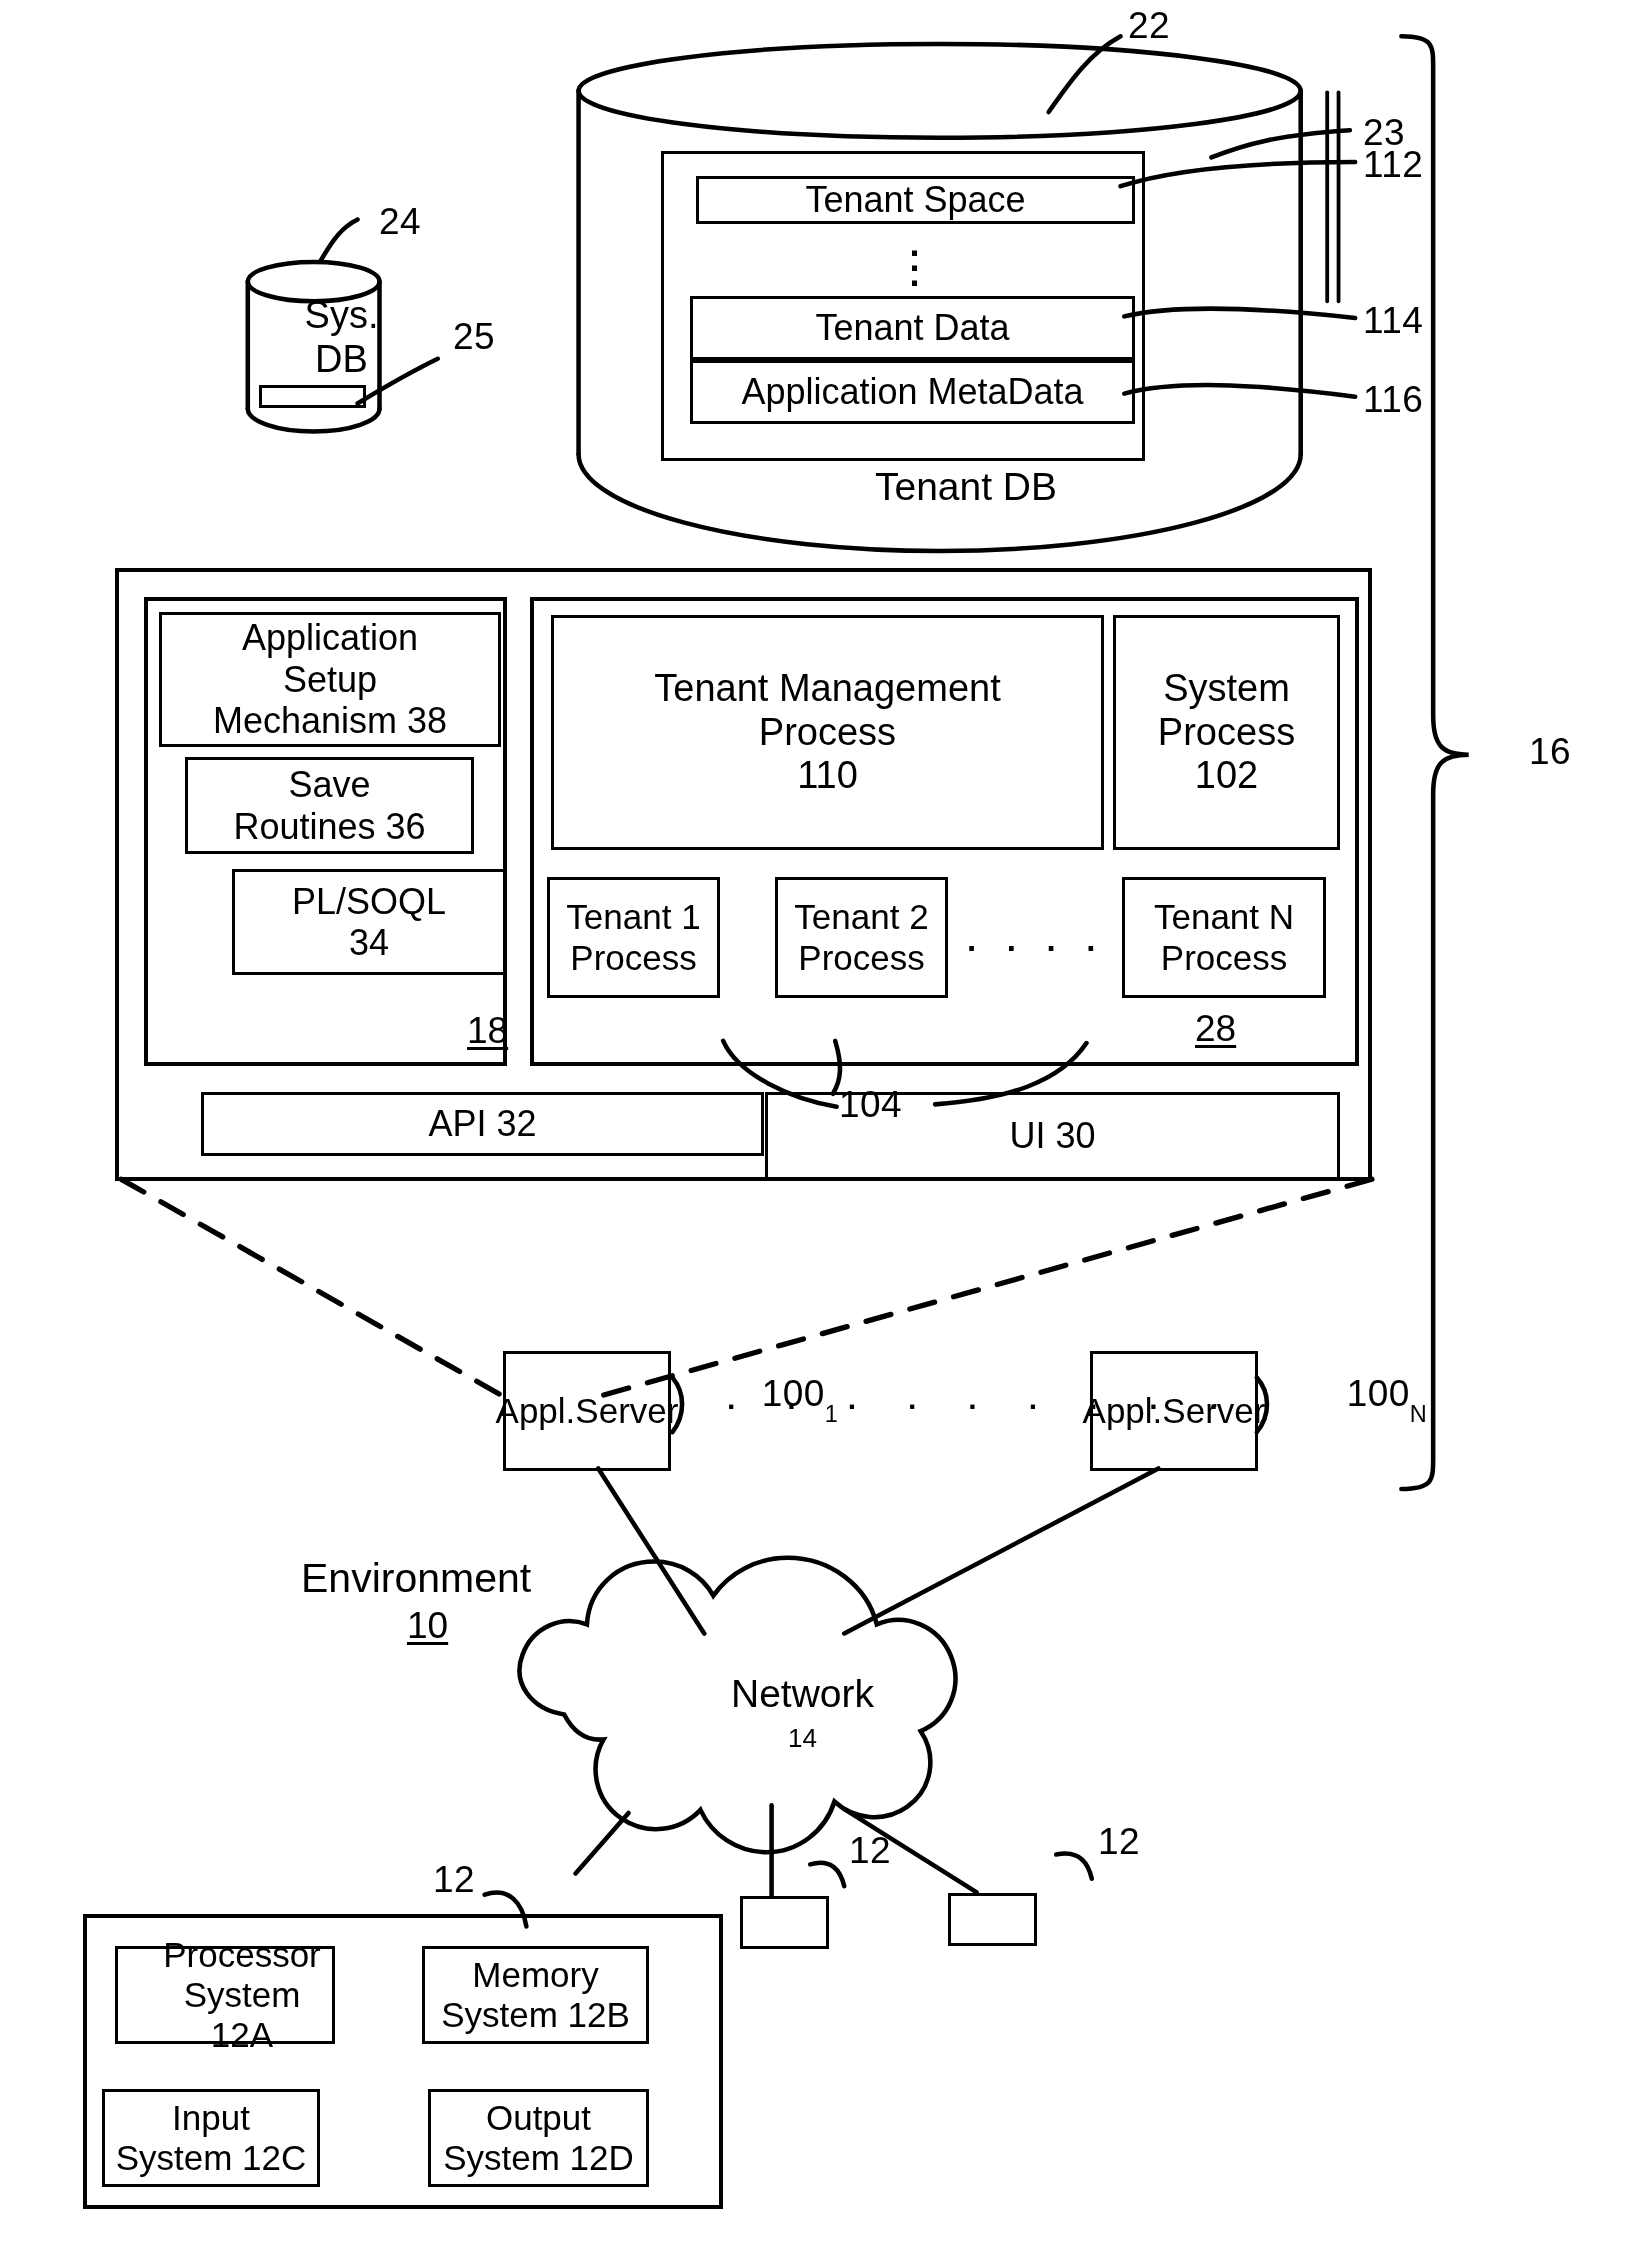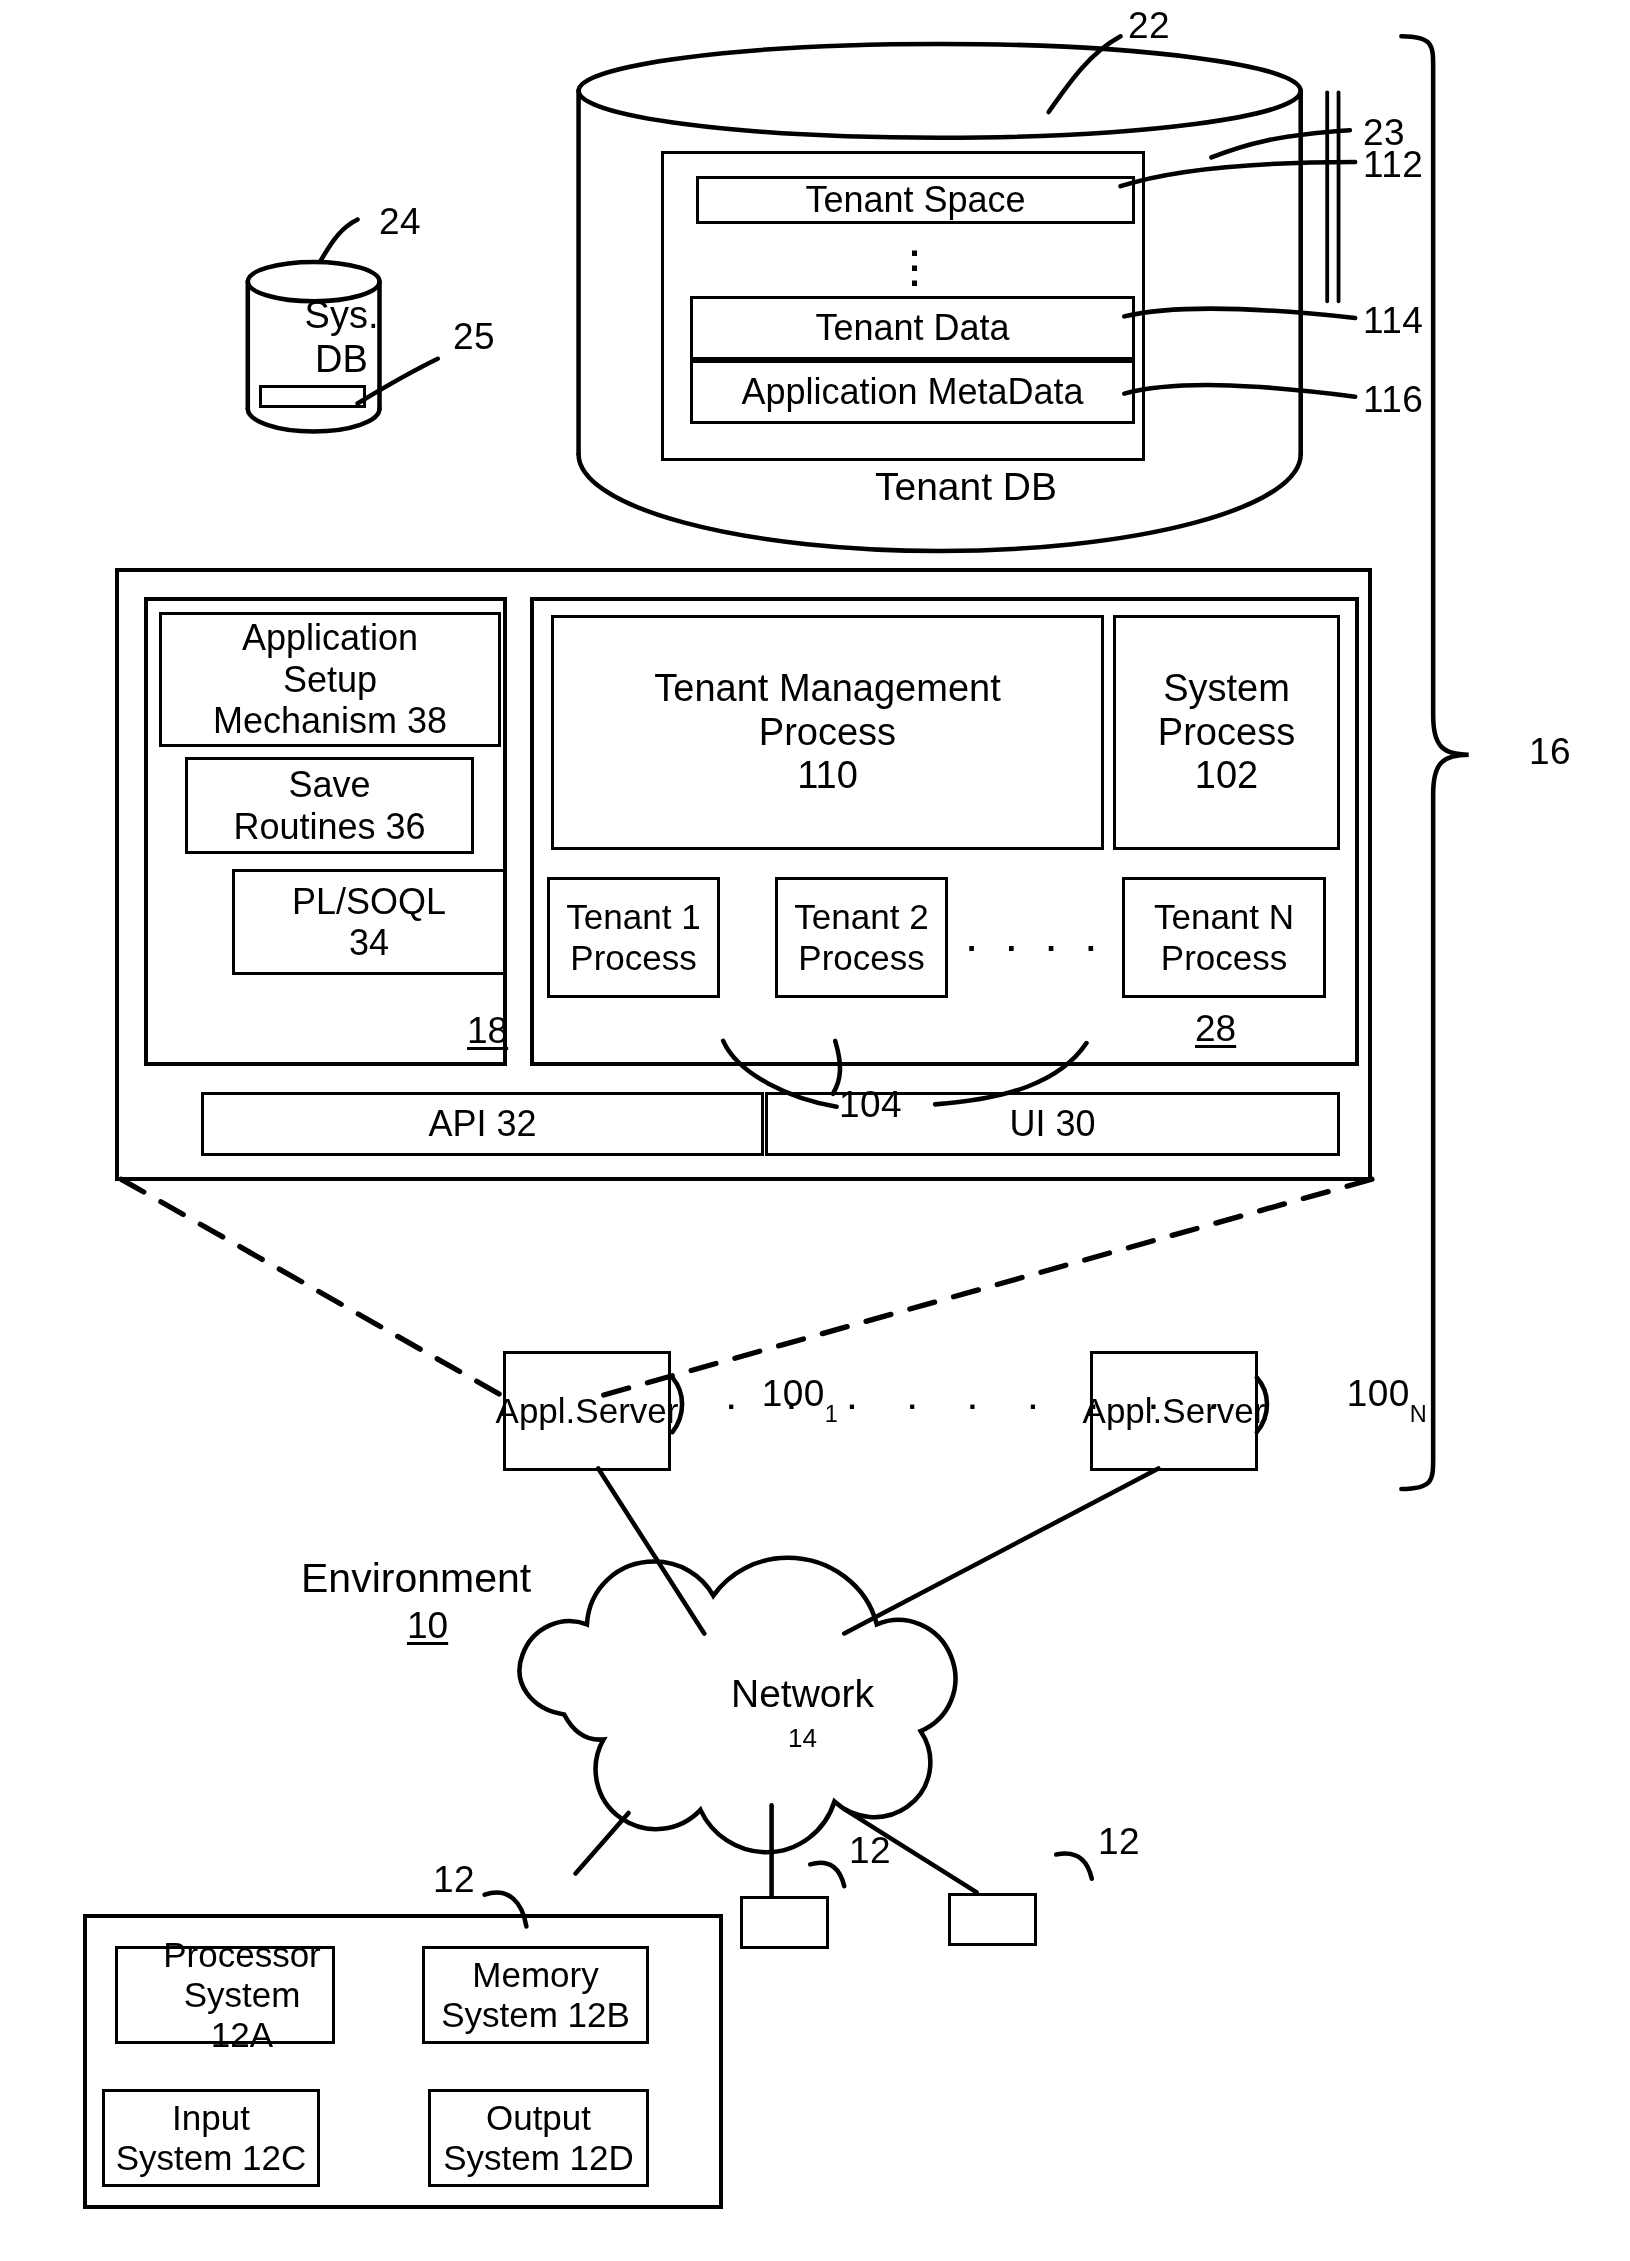--- a/index.html
+++ b/index.html
@@ -253,21 +253,21 @@
   </div>
 
   <div class="lbl refnum" style="left:839px;top:1084px;">104</div>
 
   <div class="lbl refnum-u" style="left:1195px;top:1008px;">28</div>
 
   <div class="box" style="left:201px;top:1092px;width:563px;height:64px;">
     <div class="boxtext">API 32</div>
   </div>
 
-  <div class="box" style="left:765px;top:1092px;width:575px;height:64px;">
+  <div class="box" style="left:765px;top:1092px;width:575px;height:88px;">
     <div class="boxtext">UI 30</div>
   </div>
 
   <div class="lbl refnum" style="left:1529px;top:731px;">16</div>
 
   <div class="box" style="left:503px;top:1351px;width:168px;height:120px;">
     <div class="boxtext sm">
       <span>Appl.</span>
         <br>
       <span>Server</span>

